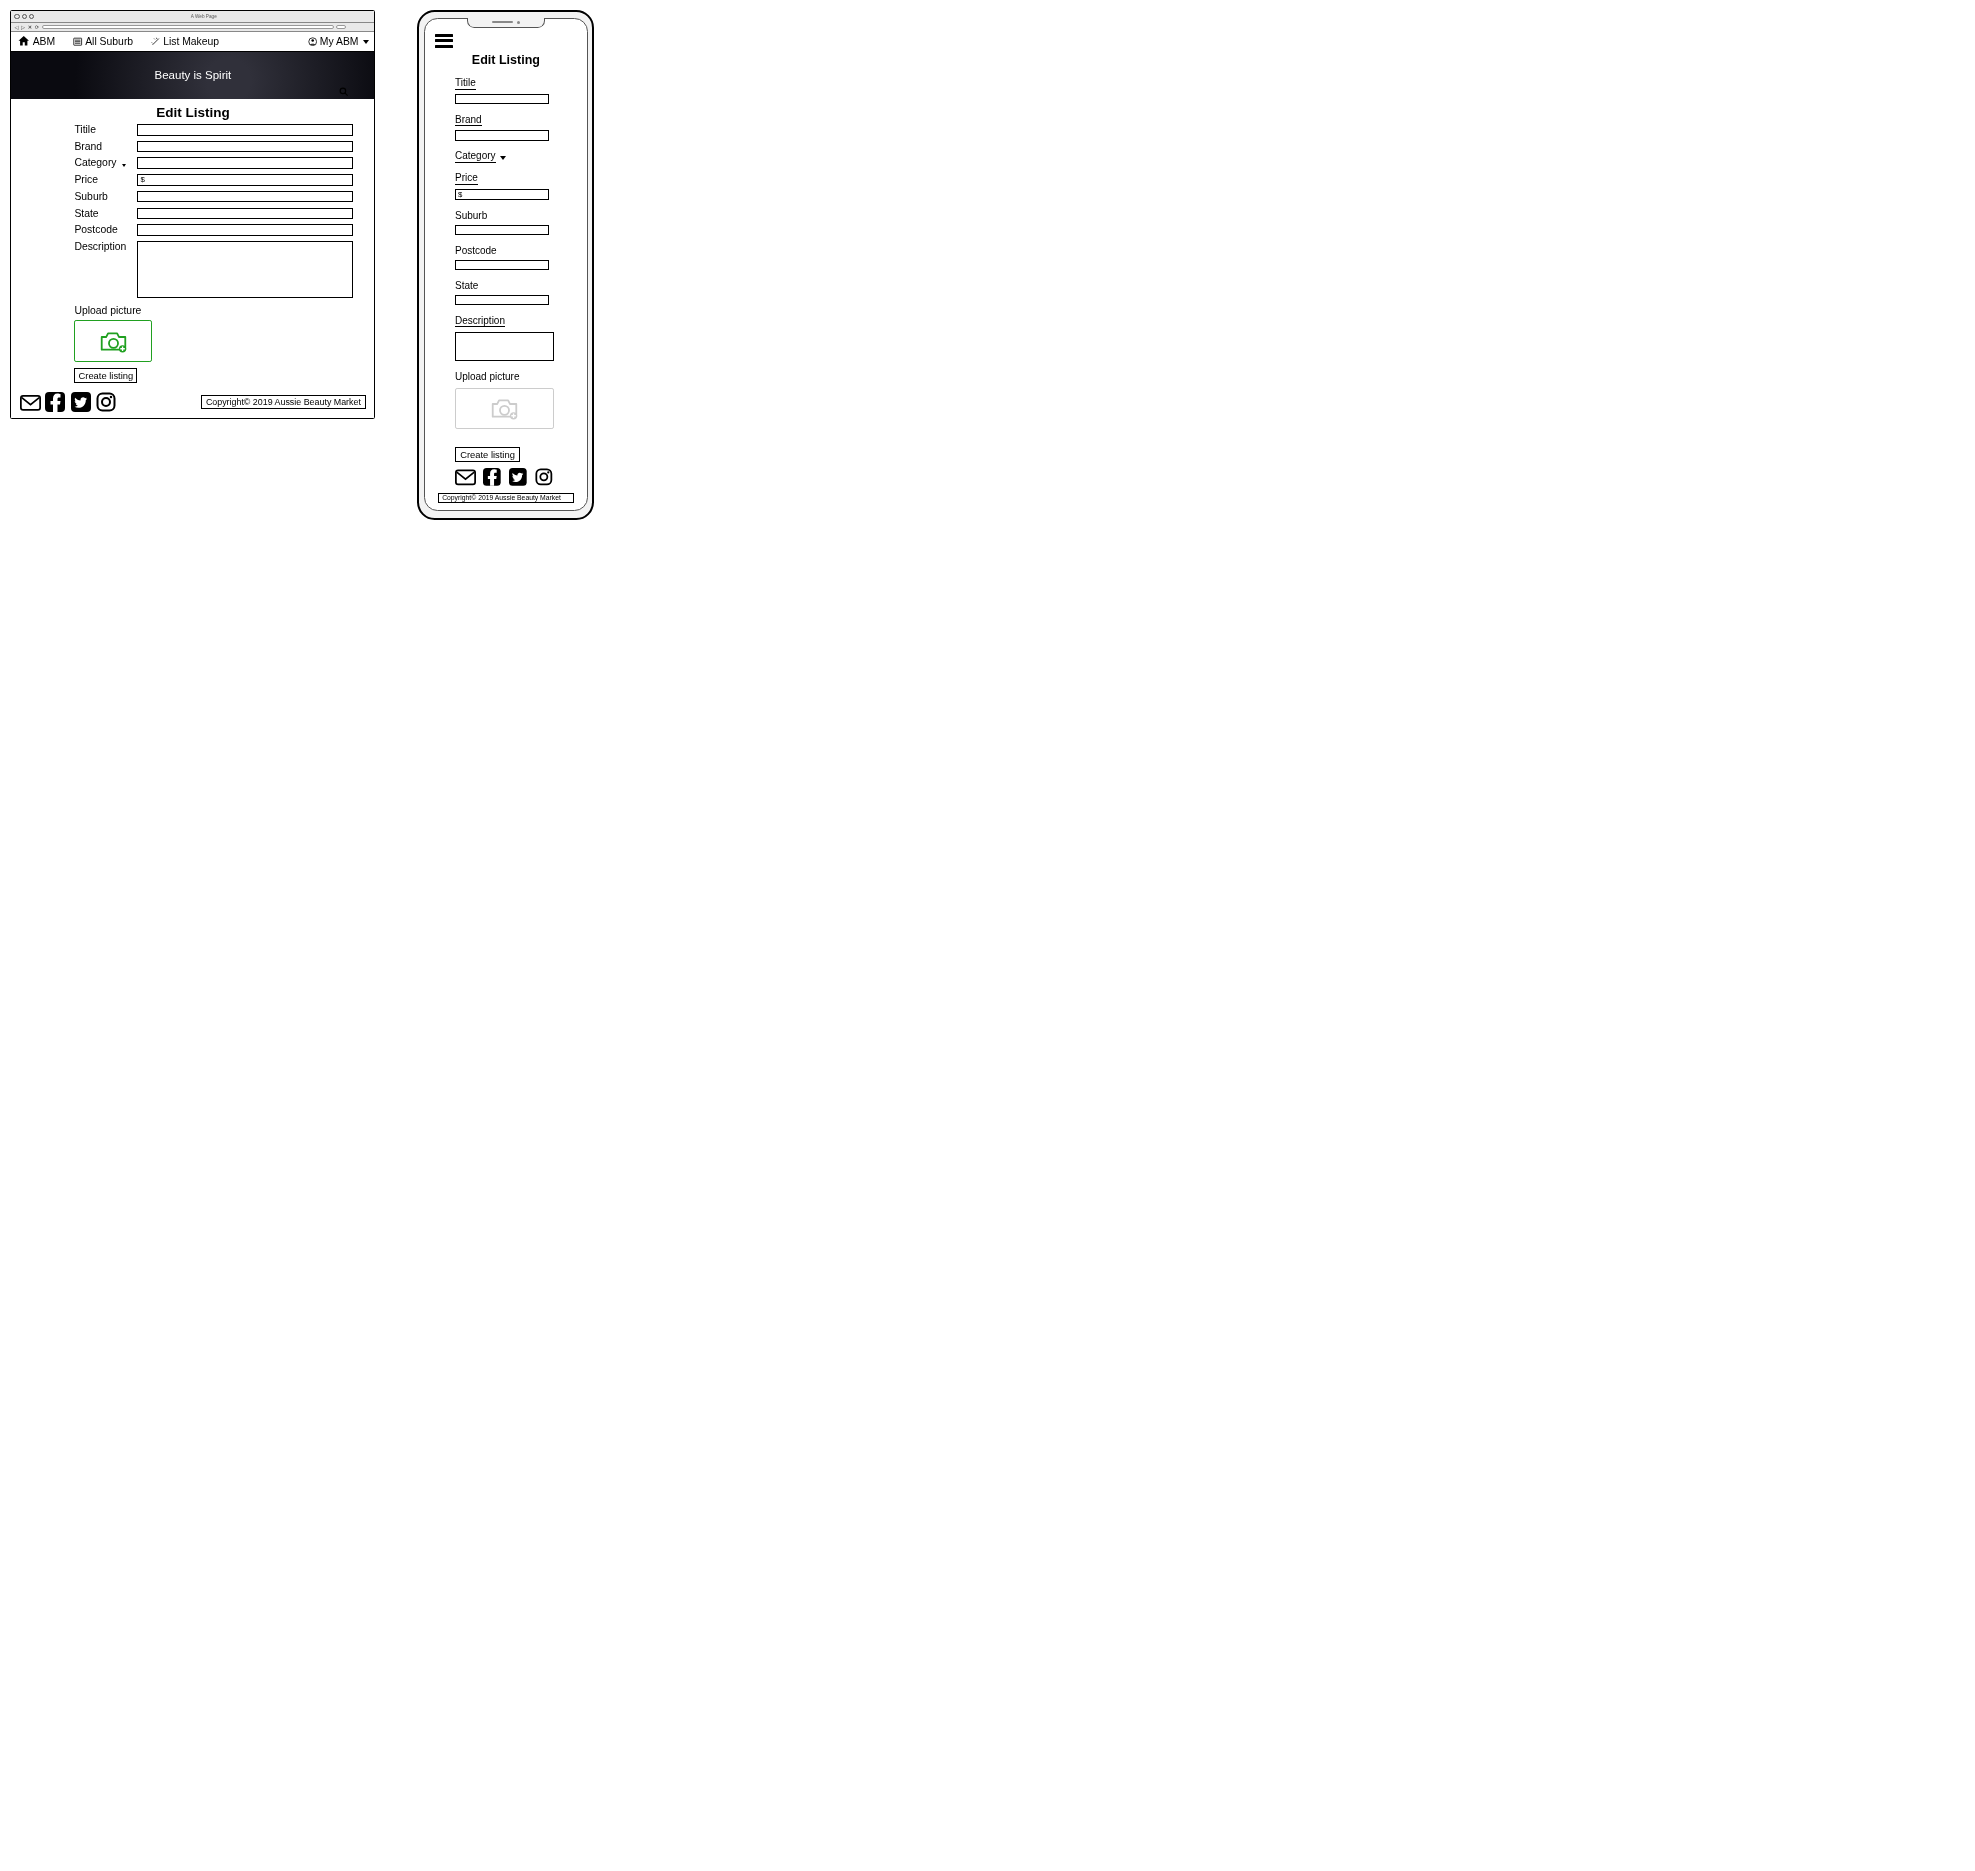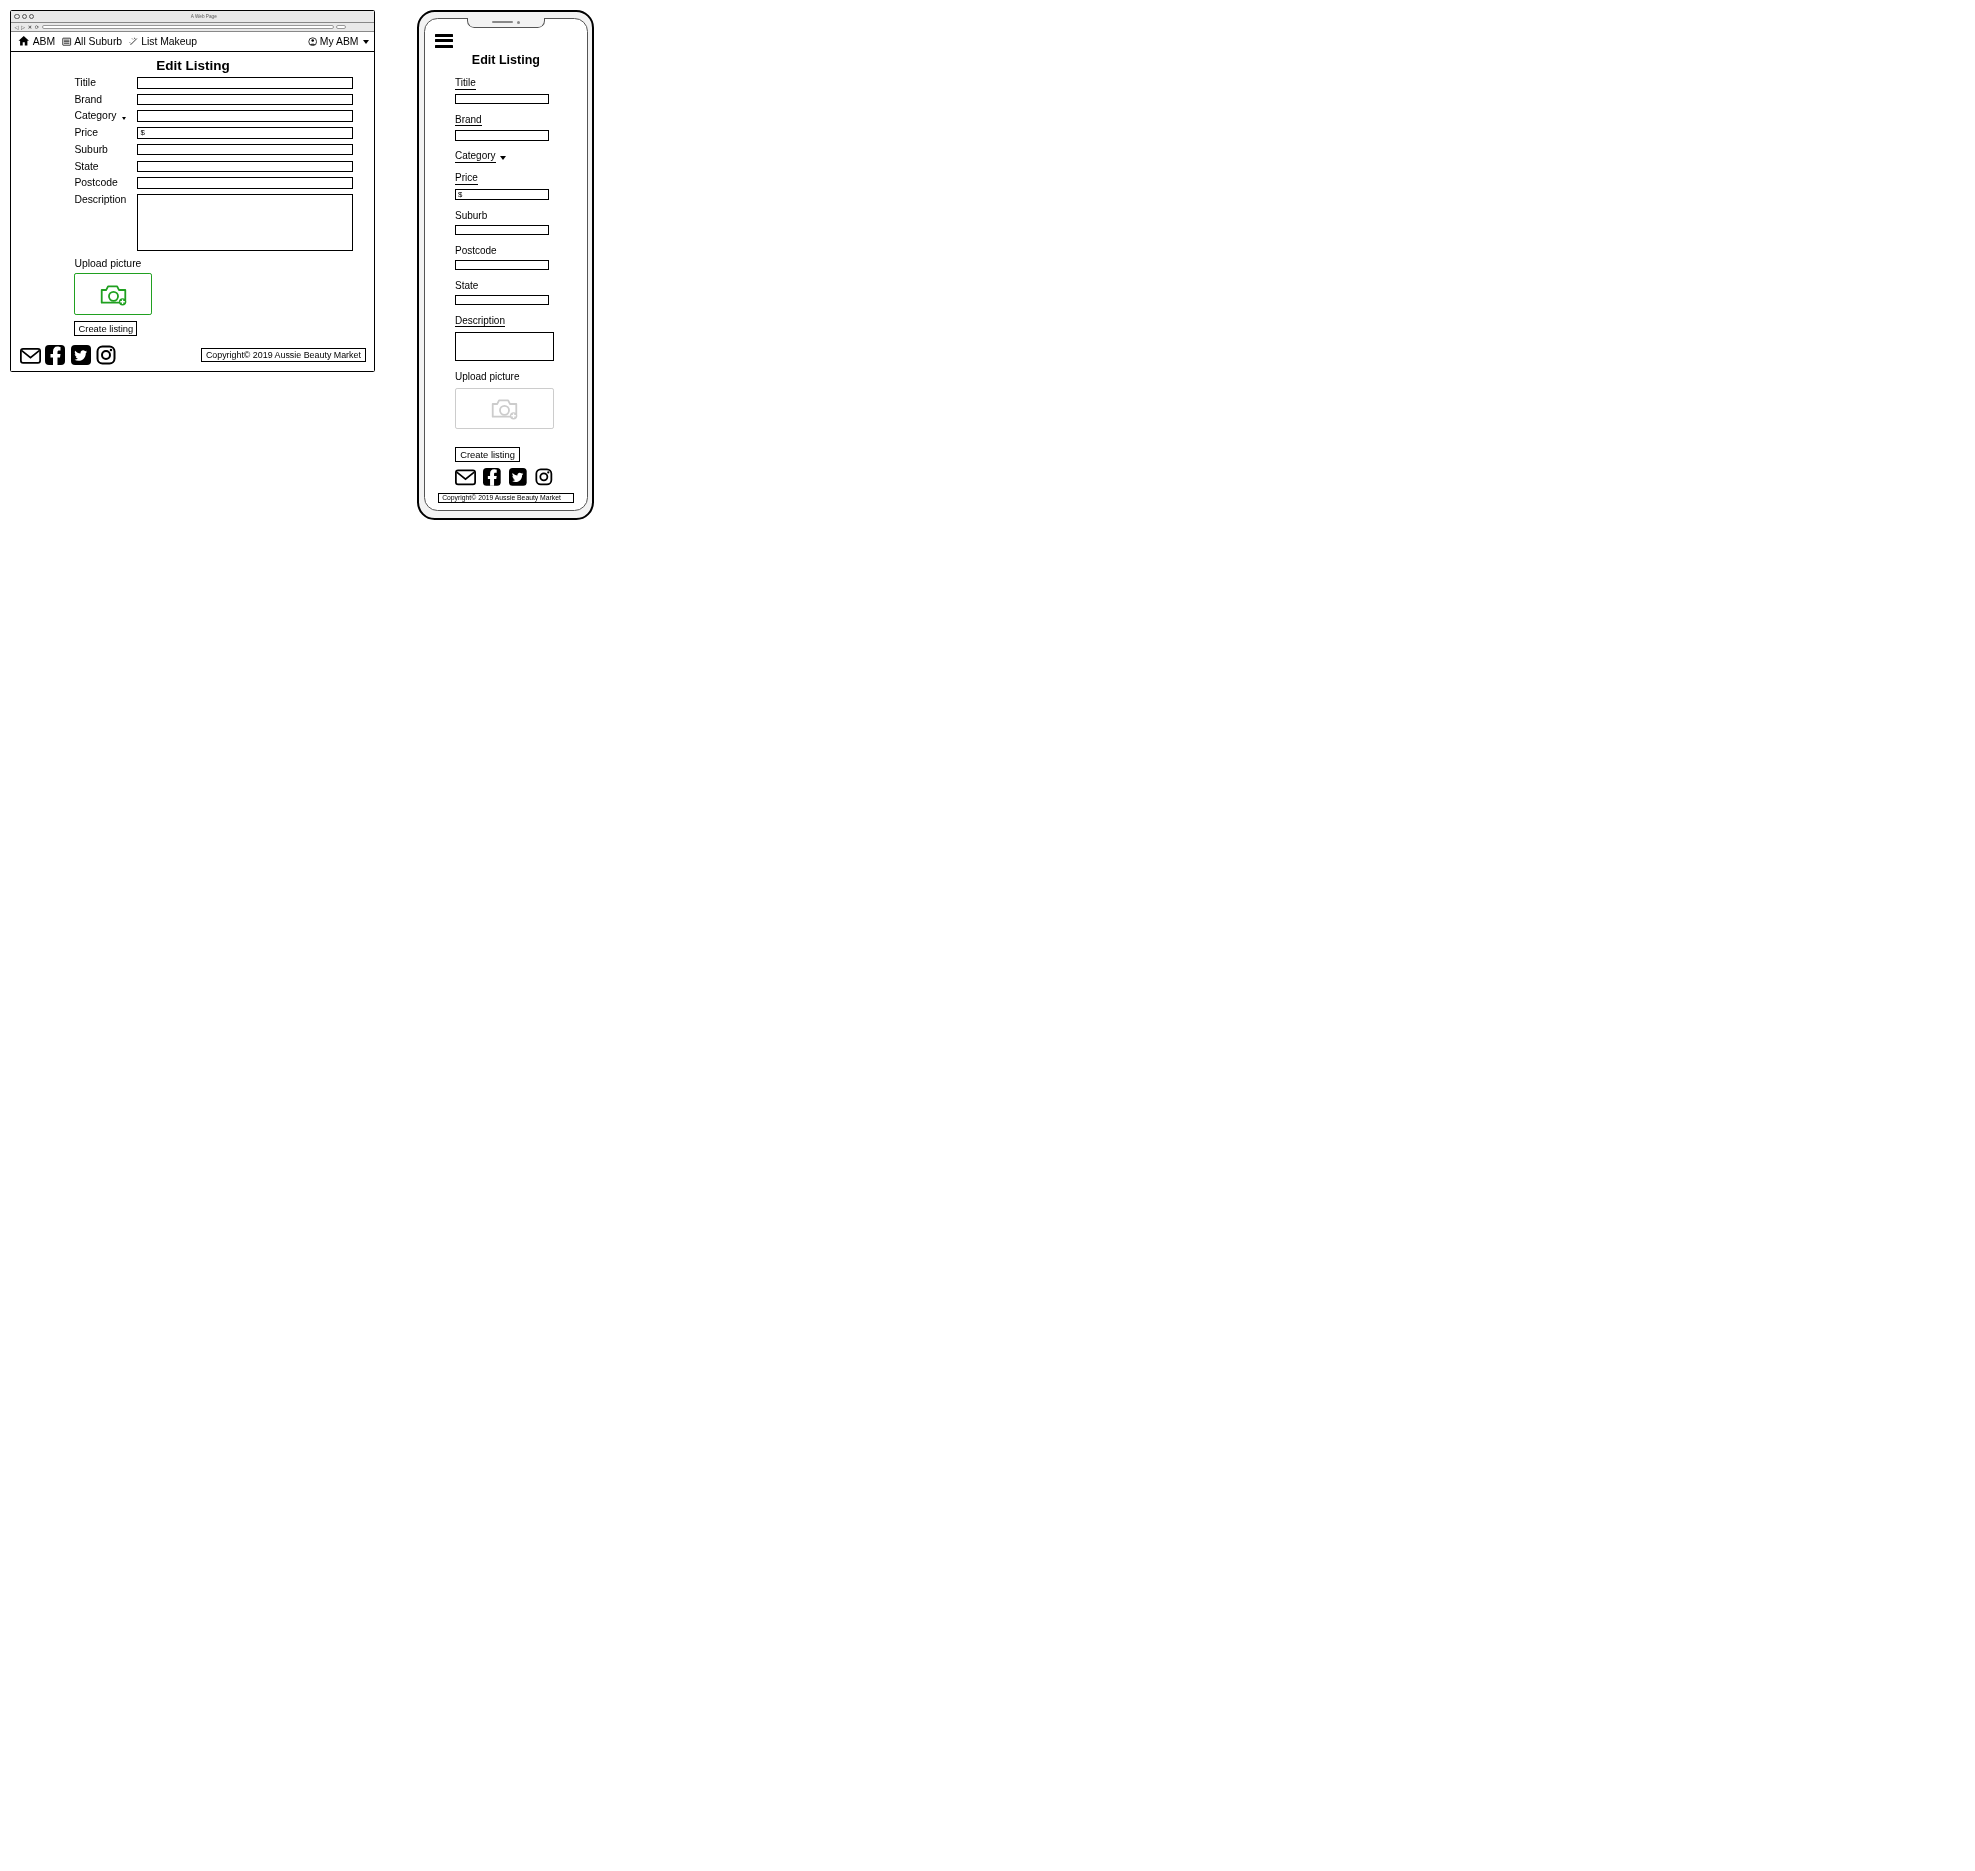--- a/index.html
+++ b/index.html
@@ -35,21 +35,21 @@
   }
   .chrome-btn { width:5.2px; height:5.2px; border:0.5px solid #555; border-radius:50%; }
   .chrome-title { flex:1; text-align:center; color:#555; font-size:4.7px; }
   .chrome-address { width:292px; height:4.2px; border:0.5px solid #999; border-radius:2.6px; background:#fff; }
   .chrome-address-wrap { display:flex; gap:2.6px; align-items:center; padding:1px 3.1px; border-bottom:0.5px solid #888; background:#e9e9e9; }
   .chrome-nav-icon { font-size:5.2px; color:#333; }
 
   .navbar {
     display:flex;
     align-items:center;
-    gap:7px;
+    gap:18px;
     padding:3.1px 5.2px;
     border-bottom:1px solid #000;
   }
   .nav-item { display:flex; align-items:center; gap:2.6px; font-size:10.4px; }
   .spacer { flex:1; }
   .caret-down { display:inline-block; width:0; height:0; border-left:3.1px solid transparent; border-right:3.1px solid transparent; border-top:4.2px solid #000; margin-left:2.1px; position:relative; top:1px;}
 
   .banner {
     height:47px;
     background: radial-gradient(circle at 60% 60%, #30303a 10%, #0a0a10 70%);
@@ -212,20 +212,29 @@
         <svg width="9.4" height="9.4" viewBox="0 0 24 24">
             <circle cx="12" cy="12" r="10" fill="none" stroke="#000" stroke-width="2"></circle>
             <circle cx="12" cy="9" r="3.2" fill="#000"></circle>
             <path d="M5 20c1.5-4 12.5-4 14 0" fill="#000"></path>
           </svg>
         <span>My ABM</span>
         <span class="caret-down"></span>
       </div>
     </div>
 
+    <div class="banner">
+      <span class="banner-text">Beauty is Spirit</span>
+      <span class="search-banner">
+        <svg width="9.4" height="9.4" viewBox="0 0 24 24">
+            <circle cx="10" cy="10" r="7" fill="none" stroke="#000" stroke-width="3"></circle>
+            <line x1="15" y1="15" x2="22" y2="22" stroke="#000" stroke-width="3"></line>
+          </svg>
+      </span>
+    </div>
 
     <div class="page-title">Edit Listing</div>
 
     <div class="form-desktop">
       <div class="row">
         <label>Titile</label>
         <div class="field"></div>
       </div>
       <div class="row">
         <label>Brand</label>

